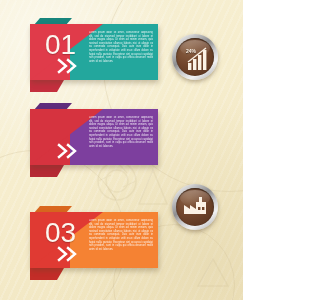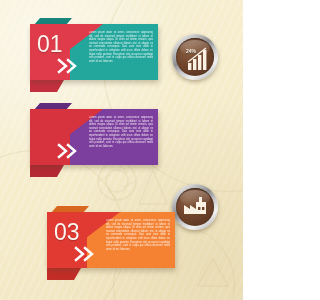--- a/index.html
+++ b/index.html
@@ -49,21 +49,21 @@
 
   
   .row {
     position: absolute;
     left: 0;
     width: 243px;
     height: 86px;
   }
   .row.row1 { top: 10px; }
   .row.row2 { top: 95px; }
-  .row.row3 { top: 198px; margin-left: 17px; }
+  .row.row3 { top: 198px; }
 
   .banner {
     position: absolute;
     left: 30px;
     top: 14px;
     width: 128px;
     height: 56px;
   }
 
   
@@ -109,23 +109,23 @@
   .wedge-block {
     position: absolute;
     left: 0;
     top: 0;
     width: 40px;
     height: 56px;
   }
 
   .num {
     position: absolute;
-    left: 7px;
+    left: 15px;
     top: 9px;
-    font-size: 23px;
+    font-size: 28px;
     line-height: 23px;
     font-weight: 400;
     color: #fdf6ef;
     letter-spacing: 0px;
     text-shadow: 0 1px 1px rgba(0,0,0,0.22);
   }
 
   .chevrons {
     position: absolute;
     left: 27px;

